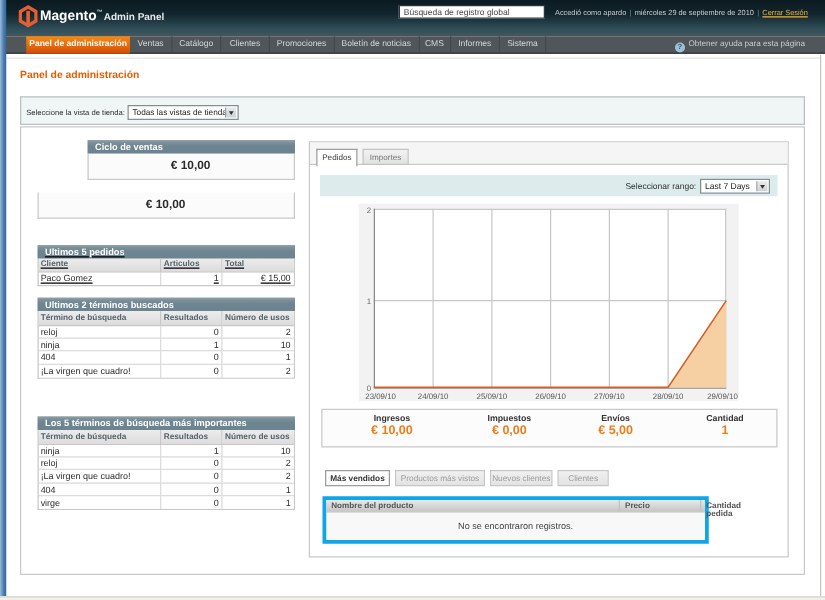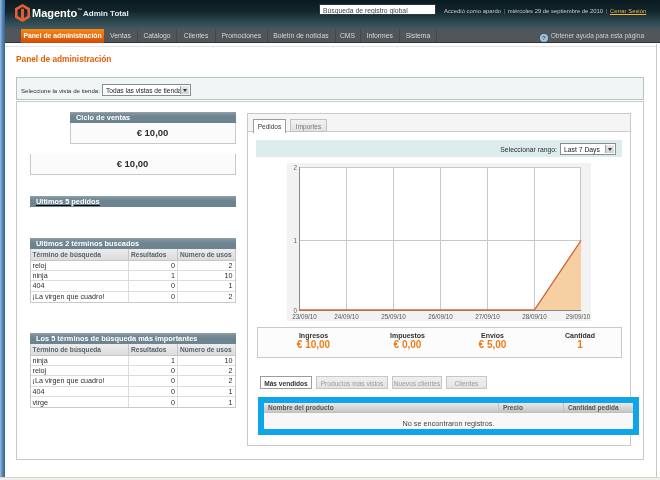--- a/index.html
+++ b/index.html
@@ -97,40 +97,40 @@
 
 #btabs { position:absolute; left:0; top:262px; height:14px; width:382px; }
 #btabs .bt { position:absolute; top:0; height:13px; line-height:13px; font-size:6.6px; text-align:center; }
 #btMas { left:12px; width:52px; background:#fff; border:1px solid #9d9d9d; height:14px;
   font-weight:bold; color:#333; z-index:2; }
 #btProd { left:68px; width:72px; }
 #btNuev { left:144px; width:50px; }
 #btCli  { left:198px; width:41px; }
 .btpas { background:linear-gradient(#f0f0f0,#e3e3e3); border:1px solid #c6c6c6; color:#9c9c9c; }
 
-#egrid { position:absolute; left:10px; top:283px; width:381px; height:38px;
-  border:6px solid #0ea5e9; background:#f8f8f8; }
+#egrid { position:absolute; left:10px; top:283px; width:309px; height:38px;
+  border:3px solid #0ea5e9; background:#f8f8f8; }
 #egrid .gh { height:10px; background:linear-gradient(to bottom,#e9e9e9,#c6c6c6);
   border-bottom:1px solid #bfbfbf; font-size:6.5px; font-weight:bold; color:#555; position:relative; }
 #egrid .gh span { position:absolute; top:1px; }
 #egrid .gh .vsep { position:absolute; top:0; bottom:0; width:1px; background:#c0c0c0; }
 #egrid .empty { text-align:center; font-size:7.3px; color:#444; padding-top:6px; }
 </style>
 </head>
 <body>
 <div id="page">
   <div id="header">
     <svg id="logo" width="15" height="18" viewBox="0 0 30 36" style="overflow:visible">
       <path fill-rule="evenodd" fill="#e55f35" d="M15,0 L30,8.7 V27.3 L15,36 L0,27.3 V8.7 Z
         M15,6.2 L24.8,11.9 V24.1 L15,29.8 L5.2,24.1 V11.9 Z"></path>
       <rect x="12.1" y="9.5" width="5.8" height="21" fill="#e55f35"></rect>
       <rect x="12.1" y="7.8" width="5.8" height="1.2" fill="#233"></rect>
     </svg>
     <div id="brand">Magento<span class="tm">™</span></div>
-    <div id="brand2">Admin Total</div>
+    <div id="brand2">Admin Panel</div>
     <div id="search">Búsqueda de registro global</div>
     <div id="hdrright">Accedió como apardo <span class="sep">|</span> miércoles 29 de septiembre de 2010 <span class="sep">|</span> <a>Cerrar Sesión</a></div>
   </div>
   <div id="nav">
     <div id="navactive">Panel de administración</div>
     <div class="tab" style="left:104px;width:34px;">Ventas</div>
     <div class="tab" style="left:138px;width:39px;">Catálogo</div>
     <div class="tab" style="left:177px;width:39px;">Clientes</div>
     <div class="tab" style="left:216px;width:51.5px;">Promociones</div>
     <div class="tab" style="left:267.5px;width:68px;">Boletín de noticias</div>
@@ -152,20 +152,41 @@
           <div class="bignum">€ 10,00</div>
         </div>
     </div>
     <div class="lbox" style="top:52px;">
       <div class="bd">
           <div class="bignum">€ 10,00</div>
         </div>
     </div>
     <div class="lbox" style="top:93.5px;text-decoration:underline;">
       <div class="hd">Ultimos 5 pedidos</div>
+      <div class="bd">
+        <table class="g">
+          <colgroup>
+              <col style="width:98px">
+              <col style="width:49px">
+              <col>
+            </colgroup>
+          <tbody>
+              <tr>
+                <th>Cliente</th>
+                <th>Articulos</th>
+                <th>Total</th>
+              </tr>
+          <tr>
+                <td>Paco Gomez</td>
+                <td class="num">1</td>
+                <td class="num">€ 15,00</td>
+              </tr>
+        </tbody>
+          </table>
+      </div>
     </div>
     <div class="lbox" style="top:136px;">
       <div class="hd">Ultimos 2 términos buscados</div>
       <div class="bd">
         <table class="g">
           <colgroup>
               <col style="width:98px">
               <col style="width:49px">
               <col>
             </colgroup>

